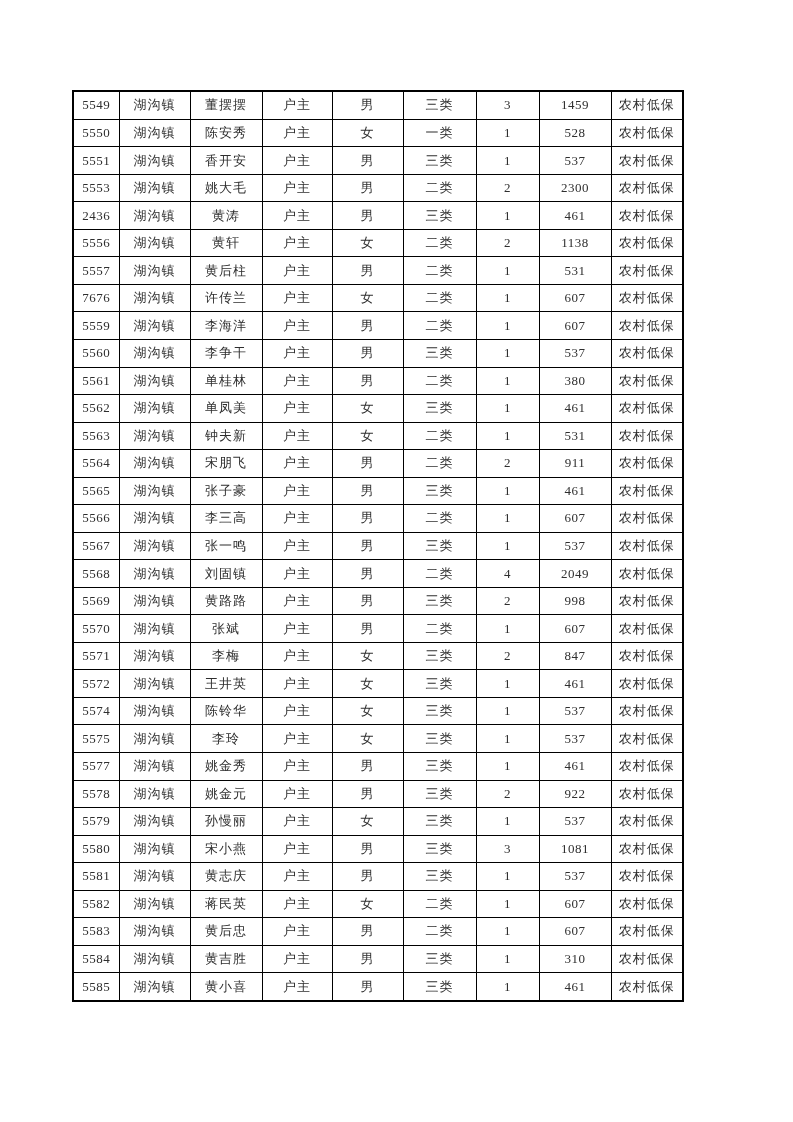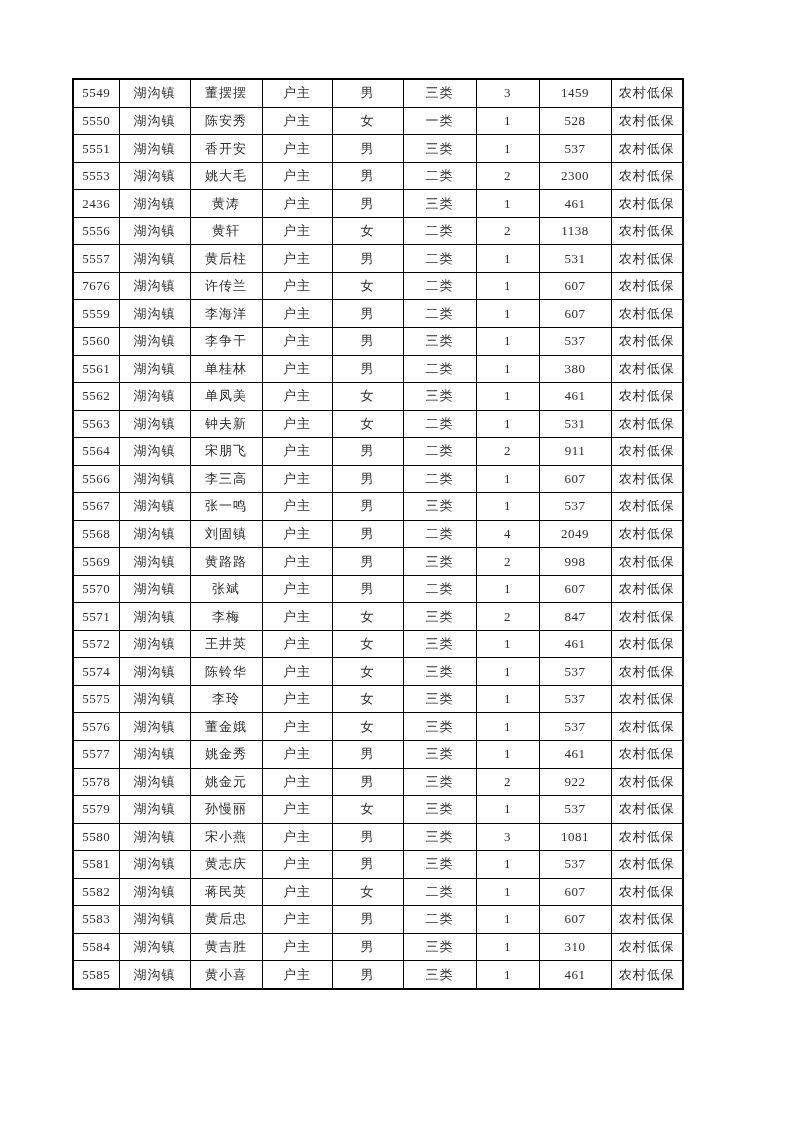--- a/index.html
+++ b/index.html
@@ -10,21 +10,21 @@
     position: relative;
     width: 793px;
     height: 1122px;
     background: #ffffff;
     overflow: hidden;
     font-family: "Liberation Serif", "DejaVu Serif", serif;
   }
   .sheet-table {
     position: absolute;
     left: 72px;
-    top: 78px;
+    top: 90px;
     width: 610px;
     height: 912px;
     border-collapse: collapse;
     table-layout: fixed;
     border: 2.5px solid #000000;
   }
   .sheet-table td {
     border: 1.5px solid #000000;
     text-align: center;
     vertical-align: middle;
@@ -203,20 +203,31 @@
         <td>湖沟镇</td>
         <td>宋朋飞</td>
         <td>户主</td>
         <td>男</td>
         <td>二类</td>
         <td class="num">2</td>
         <td class="num">911</td>
         <td>农村低保</td>
       </tr>
       <tr>
+        <td class="num">5565</td>
+        <td>湖沟镇</td>
+        <td>张子豪</td>
+        <td>户主</td>
+        <td>男</td>
+        <td>三类</td>
+        <td class="num">1</td>
+        <td class="num">461</td>
+        <td>农村低保</td>
+      </tr>
+      <tr>
         <td class="num">5566</td>
         <td>湖沟镇</td>
         <td>李三高</td>
         <td>户主</td>
         <td>男</td>
         <td>二类</td>
         <td class="num">1</td>
         <td class="num">607</td>
         <td>农村低保</td>
       </tr>
@@ -294,31 +305,20 @@
         <td>女</td>
         <td>三类</td>
         <td class="num">1</td>
         <td class="num">537</td>
         <td>农村低保</td>
       </tr>
       <tr>
         <td class="num">5575</td>
         <td>湖沟镇</td>
         <td>李玲</td>
-        <td>户主</td>
-        <td>女</td>
-        <td>三类</td>
-        <td class="num">1</td>
-        <td class="num">537</td>
-        <td>农村低保</td>
-      </tr>
-      <tr>
-        <td class="num">5576</td>
-        <td>湖沟镇</td>
-        <td>董金娥</td>
         <td>户主</td>
         <td>女</td>
         <td>三类</td>
         <td class="num">1</td>
         <td class="num">537</td>
         <td>农村低保</td>
       </tr>
       <tr>
         <td class="num">5577</td>
         <td>湖沟镇</td>

